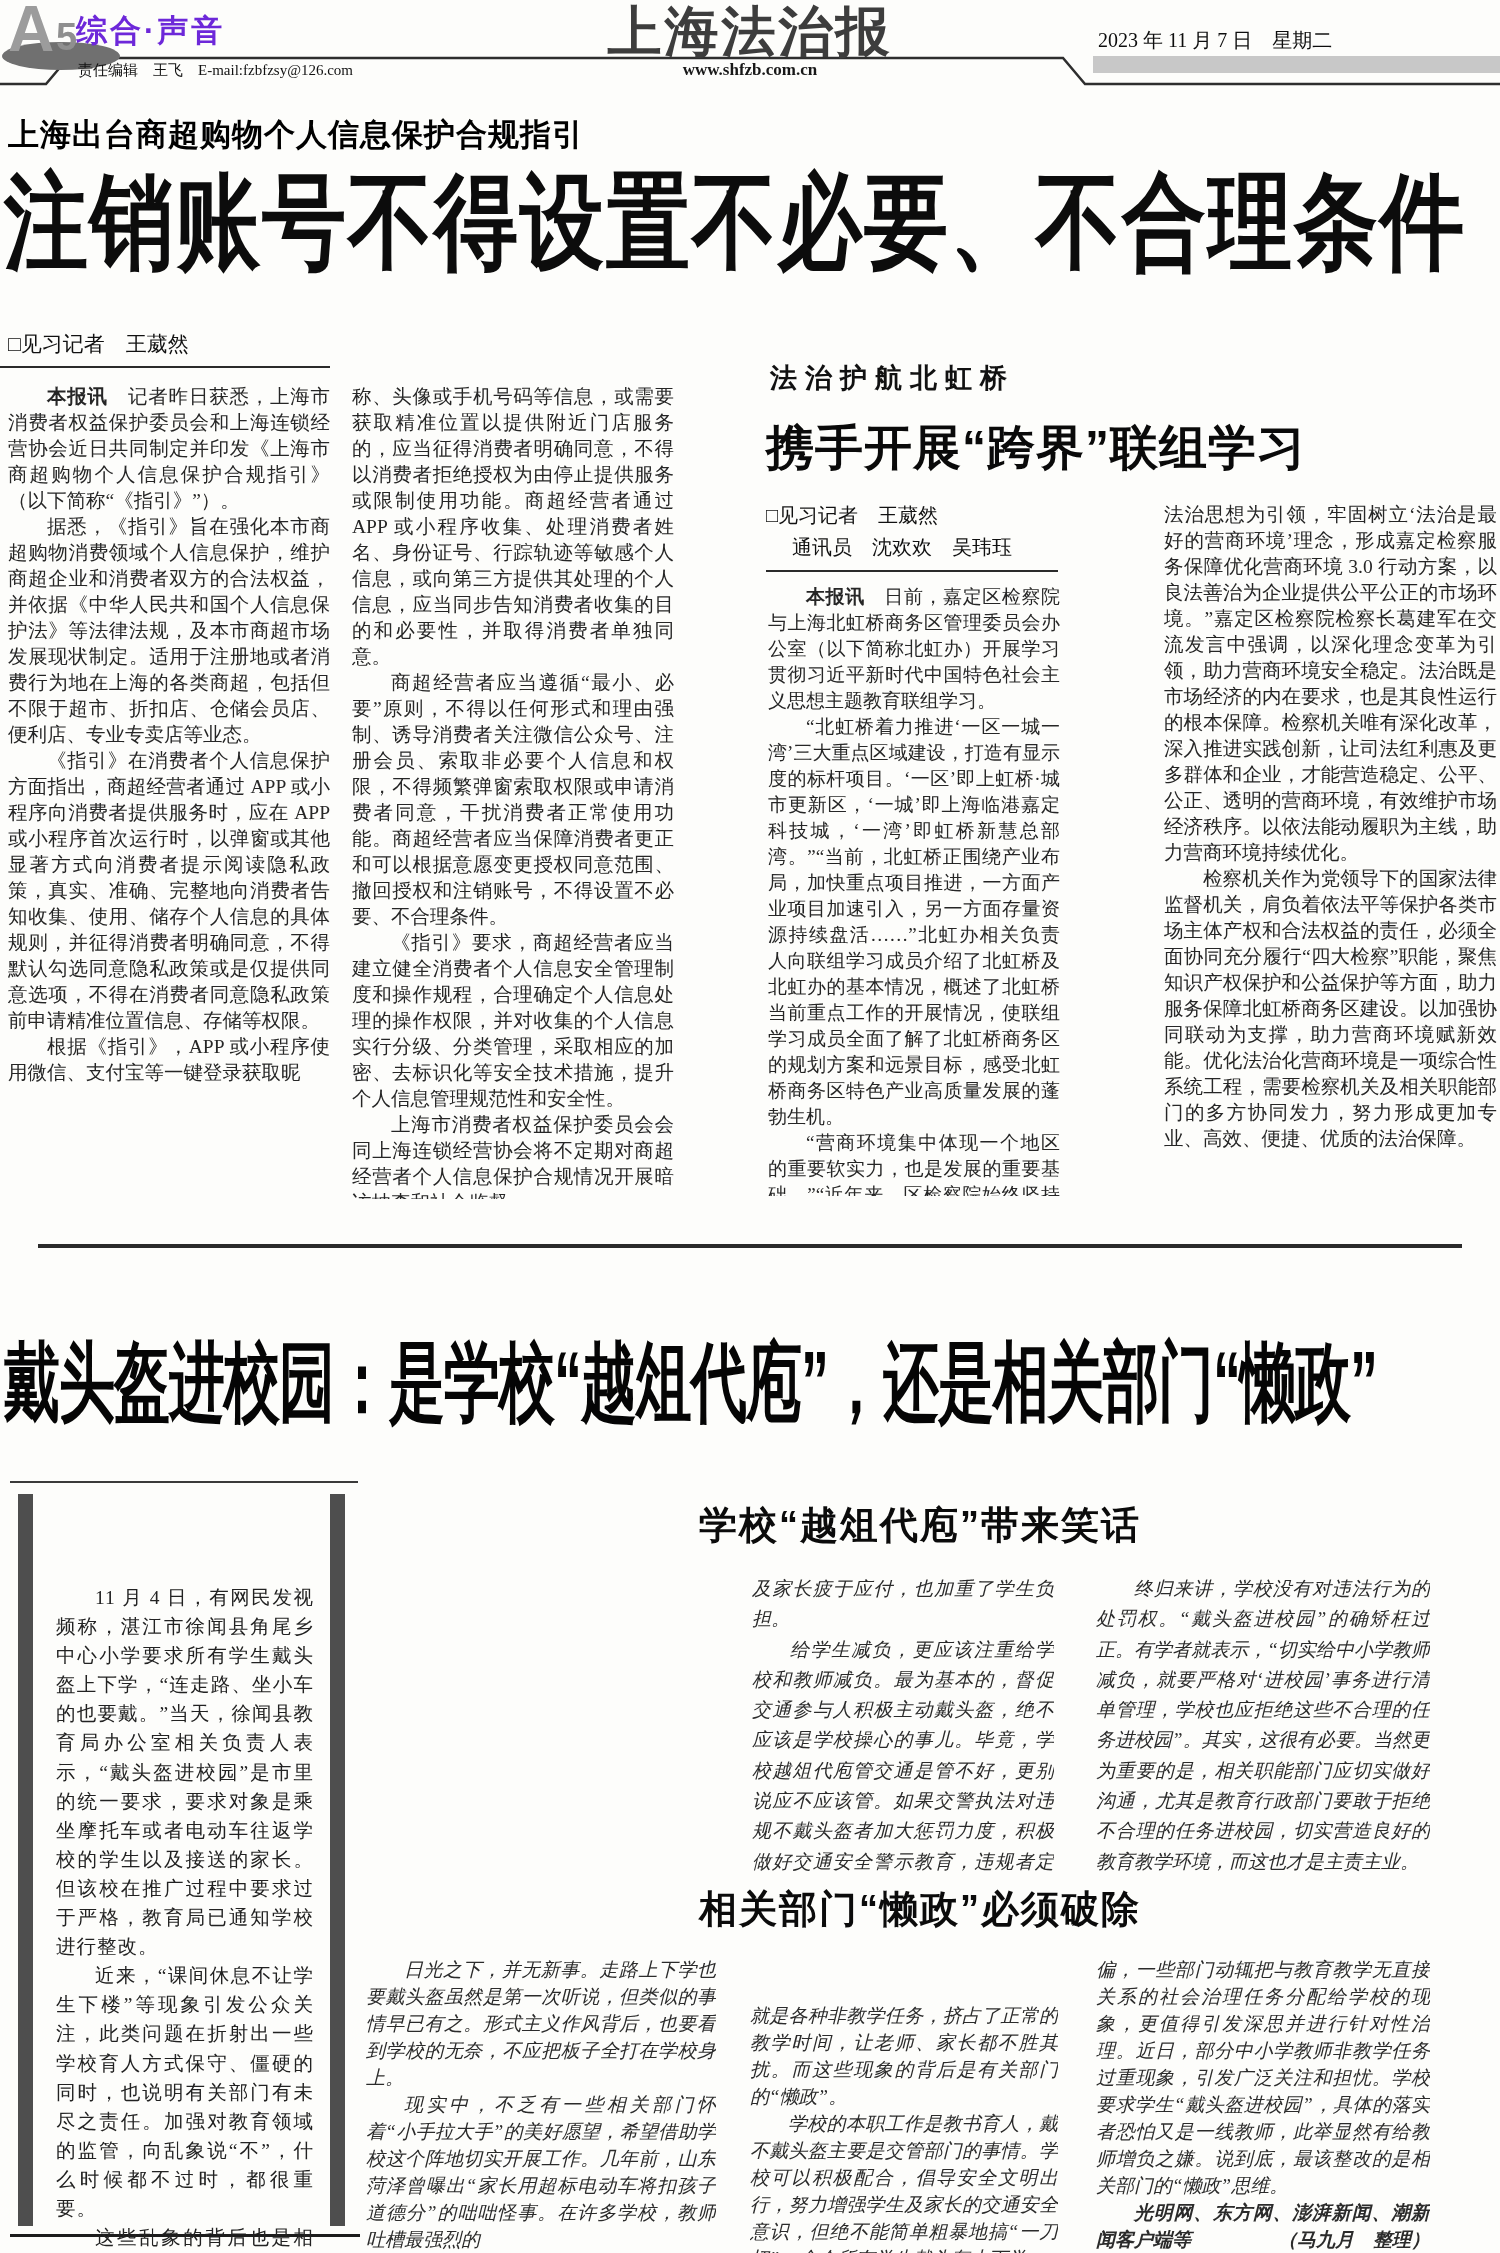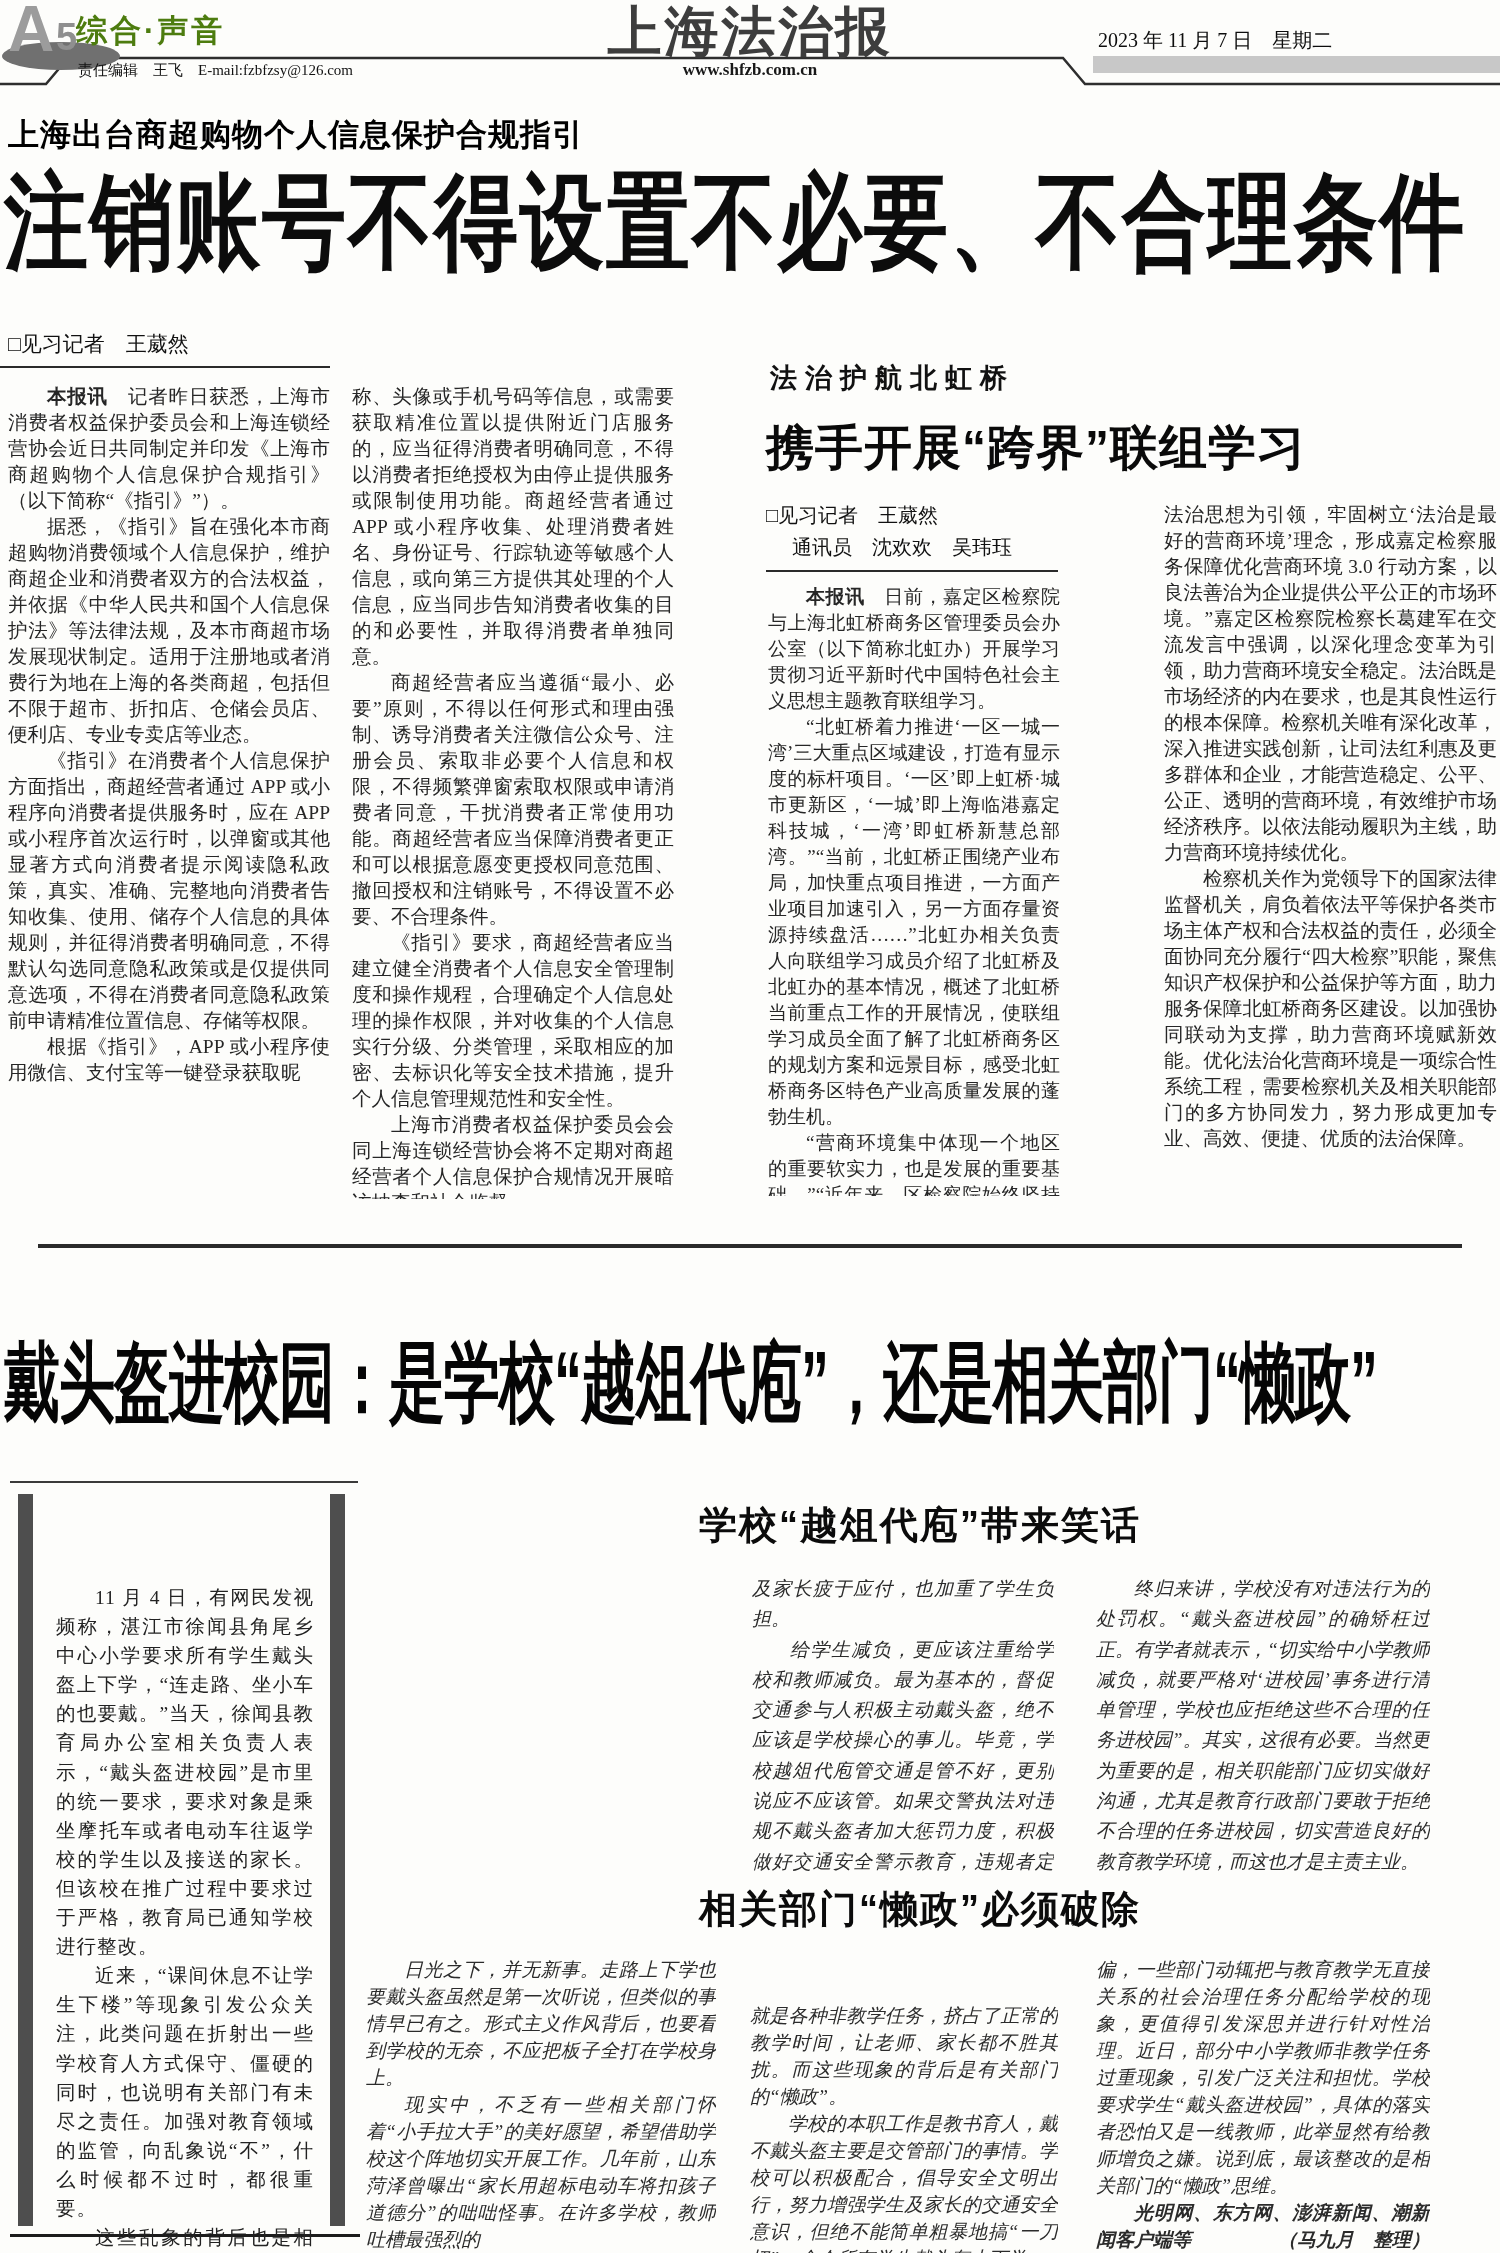--- a/index.html
+++ b/index.html
@@ -35,21 +35,21 @@
 <div class="abs" style="left:0;top:0;width:1500px;height:2253px;">
 
   <div class="abs" style="left:0;top:0;width:1500px;height:90px;">
     <div class="abs" style="left:1093px;top:56px;width:407px;height:17px;background:#c8c8c8;"></div>
     <svg class="abs" style="left:0;top:0;" width="1500" height="90">
       <polyline points="0,84 46,84 68,58 1063,58 1085,84 1500,84" fill="none" stroke="#2e2e2e" stroke-width="2.5"></polyline>
     </svg>
     <div class="abs" style="left:2px;top:42px;width:118px;height:28px;background:#707070;border-radius:50%;"></div>
     <div class="abs sans b" style="left:8px;top:-8px;font-size:64px;color:#9c9c9c;">A</div>
     <div class="abs sans b" style="left:56px;top:16px;font-size:38px;color:#8f8f8f;">5</div>
-    <div class="abs sans b" style="left:76px;top:10px;font-size:31px;color:#4d7c0f;letter-spacing:3px;">综合·声音</div>
+    <div class="abs sans b" style="left:76px;top:10px;font-size:31px;color:#6d28d9;letter-spacing:3px;">综合·声音</div>
     <div class="abs serif" style="left:78px;top:61px;font-size:15px;color:#111;">责任编辑　王飞　E-mail:fzbfzsy@126.com</div>
     <div class="abs serif b center" style="left:555px;top:-4px;width:390px;font-size:54px;color:#3d3d3d;letter-spacing:3px;">上海法治报</div>
     <div class="abs serif b center" style="left:555px;top:60px;width:390px;font-size:17px;color:#181818;">www.shfzb.com.cn</div>
     <div class="abs serif" style="left:1098px;top:27px;font-size:20px;color:#0d0d0d;">2023 年 11 月 7 日　星期二</div>
   </div>
 
   <div class="abs sans b" style="left:8px;top:114px;font-size:31px;color:#000;letter-spacing:1px;">上海出台商超购物个人信息保护合规指引</div>
 
   <div class="abs sans b stretch nowrap" style="left:4px;top:168px;width:1496px;font-size:84px;line-height:86px;color:#0c0c0c;letter-spacing:2px;transform:scaleY(1.25);">注销账号不得设置不必要、不合理条件</div>
 

